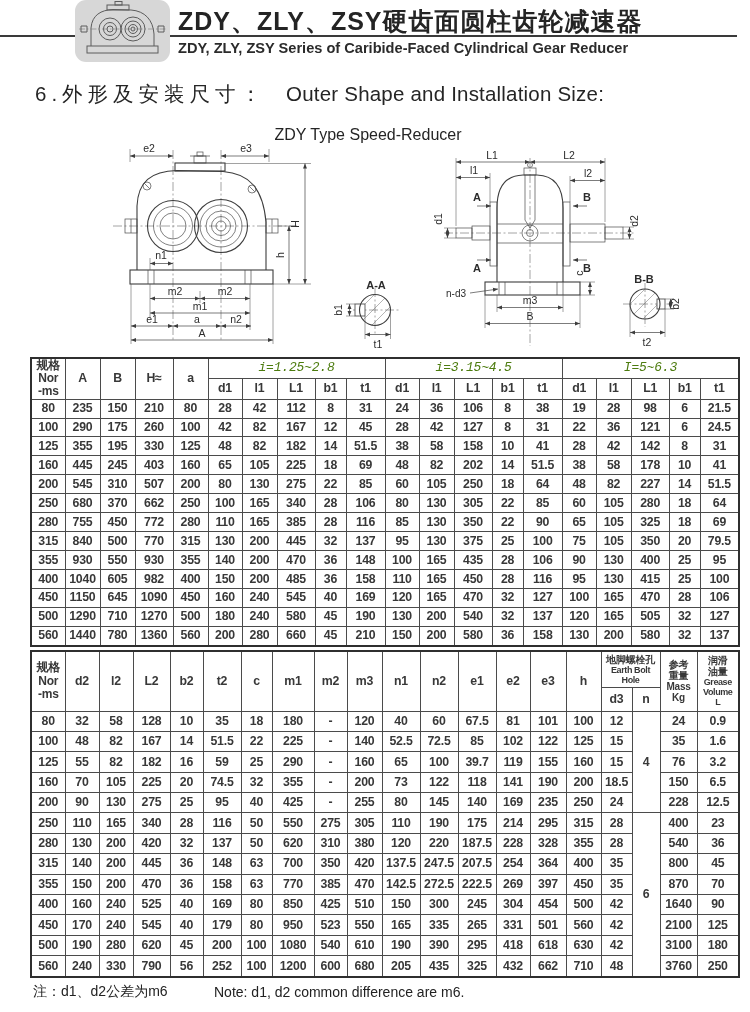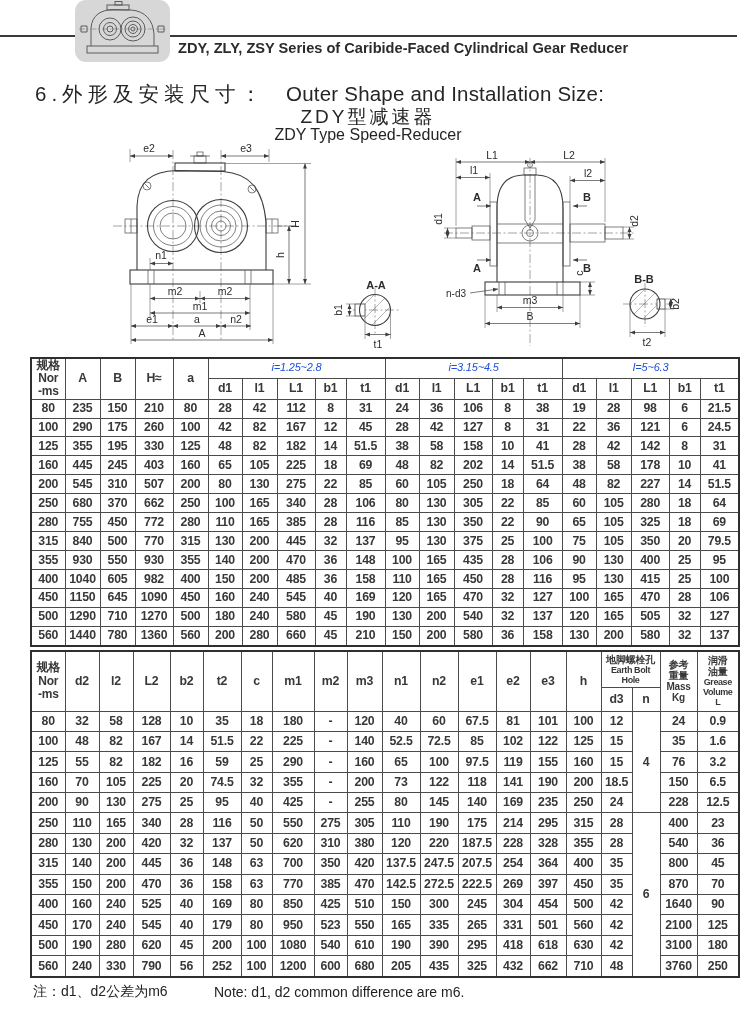--- a/index.html
+++ b/index.html
@@ -29,21 +29,21 @@
   .lg{fill:none;stroke:#5c5c5c;stroke-width:1;}
   .lgd{fill:none;stroke:#7a7a7a;stroke-width:0.6;stroke-dasharray:6 2 1.5 2;}
   
   table{position:absolute;border-collapse:collapse;table-layout:fixed;background:#fff;border:2px solid #2f2f2f;}
   #table1{left:30px;top:357px;width:708px;height:288px;}
   #table2{left:30px;top:650px;width:708px;height:328px;}
   th,td{border:1px solid #4b4b4b;text-align:center;vertical-align:middle;padding:0;overflow:hidden;
         font-size:12.3px;font-weight:bold;color:#383838;letter-spacing:-0.2px;line-height:1.05;}
   #table1 thead tr:first-child{height:19px;} #table1 thead tr:last-child{height:20px;}
   #table2 thead tr:first-child{height:36px;} #table2 thead tr:last-child{height:24px;}
-  th.grp{font-family:Liberation Sans, sans-serif;font-style:italic;font-weight:normal;font-size:11px;color:#1d4ed8;}
+  th.grp{font-family:Liberation Mono, monospace;font-style:italic;font-weight:normal;font-size:13px;color:#4d7c0f;}
   th.spec-h div{font-size:12px;line-height:1.1;}
   th.small-h div{line-height:1.12;}
   .h10{font-size:10px;} .h9{font-size:9px;letter-spacing:-0.4px;}
   
   .fn-cn{position:absolute;left:33px;top:983px;font-size:14px;color:#222;}
   .fn-en{position:absolute;left:214px;top:984px;font-size:14px;color:#222;}
 </style>
 </head>
 <body>
 
@@ -60,26 +60,26 @@
         <circle class="lg" cx="35" cy="29" r="6.5"></circle>
         <circle class="lg" cx="35" cy="29" r="3"></circle>
       <circle class="lg" cx="58" cy="29" r="12"></circle>
         <circle class="lg" cx="58" cy="29" r="8"></circle>
         <circle class="lg" cx="58" cy="29" r="4.5"></circle>
         <circle class="lg" cx="58" cy="29" r="2"></circle>
       <path class="lgd" d="M4,29 H91"></path>
       <path class="lg" d="M6,26 h6 v6 h-6 z M83,26 h6 v6 h-6 z"></path>
     </svg>
   </div>
+  <div class="t-cn">ZDY、ZLY、ZSY硬齿面圆柱齿轮减速器</div>
   <div class="t-en">ZDY, ZLY, ZSY Series of Caribide-Faced Cylindrical Gear Reducer</div>
 
   <div class="sec1">
     <span class="cn">6.外形及安装尺寸：</span><span class="en">Outer Shape and Installation Size:</span>
   </div>
-  <div class="sec2">ZDY型减速器</div>
   <div class="sec3">ZDY Type Speed-Reducer</div>
 
   <svg class="draw" style="left:85px;top:142px" width="340" height="213" viewBox="0 0 340 213">
     <defs>
       <marker id="arA" viewBox="0 0 10 10" refX="9.5" refY="5" markerWidth="8" markerHeight="8" orient="auto-start-reverse">
         <path d="M0.5,1.5 L9.5,5 L0.5,8.5 z" fill="#3d3d3d"></path>
         </marker>
       <clipPath id="ccA">
           <circle cx="290" cy="168" r="15.3"></circle>
         </clipPath>
@@ -704,21 +704,21 @@
           <td>82</td>
           <td>182</td>
           <td>16</td>
           <td>59</td>
           <td>25</td>
           <td>290</td>
           <td>-</td>
           <td>160</td>
           <td>65</td>
           <td>100</td>
-          <td>97.5</td>
+          <td>39.7</td>
           <td>119</td>
           <td>155</td>
           <td>160</td>
           <td>15</td>
           <td>76</td>
           <td>3.2</td>
         </tr>
         <tr>
           <th>160</th>
           <td>70</td>

